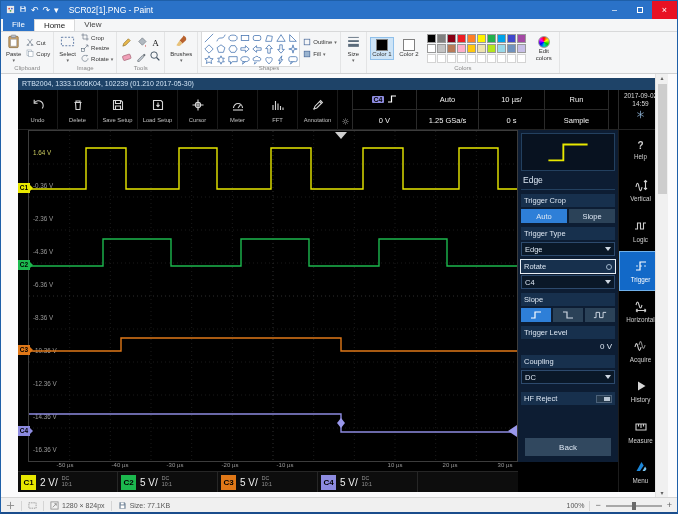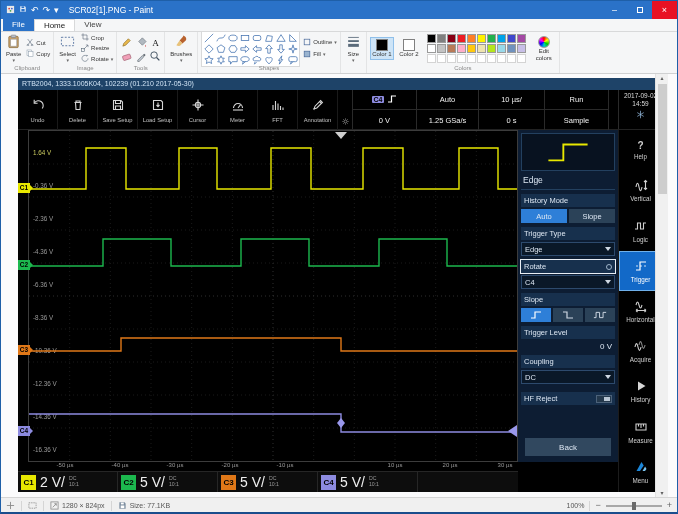--- a/index.html
+++ b/index.html
@@ -77,21 +77,21 @@
   .wave-col { width:500px; display:flex; flex-direction:column; position:relative; background:#000; }
   .plot { position:relative; margin-left:10px; width:490px; height:332px; border:1px solid #3c3c3c; }
   #wave-svg { position:absolute; inset:0; width:100%; height:100%; }
   .chtag { position:absolute; left:0; width:12px; height:10px; z-index:3; color:#000; font-size:6.5px; font-weight:bold; text-align:center; line-height:10px; }
   .chtag .arr { position:absolute; left:12px; top:2px; width:0; height:0; border:3px solid transparent; }
   .time-row { height:9px; position:relative; font-size:6px; color:#9a9a9a; background:#000; }
   .time-row span { position:absolute; top:0; width:30px; text-align:center; }
   .channel-bar { height:21px; display:flex; background:#0d0d0d; border-top:1px solid #262626; }
   .chblock { width:100px; display:flex; align-items:center; gap:4px; border-right:1px solid #262626; padding-left:3px; }
   .cbtag { width:15px; height:15px; display:flex; align-items:center; justify-content:center; font-size:8px; font-weight:bold; color:#000; }
-  .chblock .scale { font-size:14px; color:#f0f0f0; }
+  .chblock .scale { font-size:10px; color:#f0f0f0; }
   .chblock .sub { font-size:5.2px; color:#9a9a9a; line-height:1.15; }
 
   
   .menu-col { width:100px; display:flex; flex-direction:column; }
   .trigger-menu { height:332px; background:#0d1d33; display:flex; flex-direction:column; font-size:7.5px; color:#dce6f2; padding:3px 3px 0; }
   .menu-filler { flex:1; background:#000; }
   .tm-iconbox { height:38px; background:#081220; border:1px solid #23405f; display:flex; align-items:center; justify-content:center; margin-bottom:2px; }
   .tm-iconbox svg { width:52px; height:28px; }
   .tm-title { font-size:8.5px; padding:2px 2px 4px; border-bottom:1px solid #23405f; }
   .tm-label { background:#17304d; padding:2px 3px; margin-top:4px; display:flex; align-items:center; justify-content:space-between; }
@@ -679,21 +679,21 @@
         <div class="menu-col">
           <div class="trigger-menu">
             <div class="tm-iconbox">
               <svg viewBox="0 0 54 30" fill="none" stroke="#e8e800" stroke-width="2">
                   <path d="M6 24h16V7h26"></path>
                 </svg>
             </div>
             <div class="tm-title">Edge</div>
 
             <div class="tm-label">
-                <span>History Mode</span>
+                <span>Trigger Crop</span>
               </div>
             <div class="tm-btnrow">
               <div class="tm-btn sel">Auto</div>
               <div class="tm-btn">Slope</div>
             </div>
 
             <div class="tm-label">
                 <span>Trigger Type</span>
               </div>
             <div class="tm-drop">

